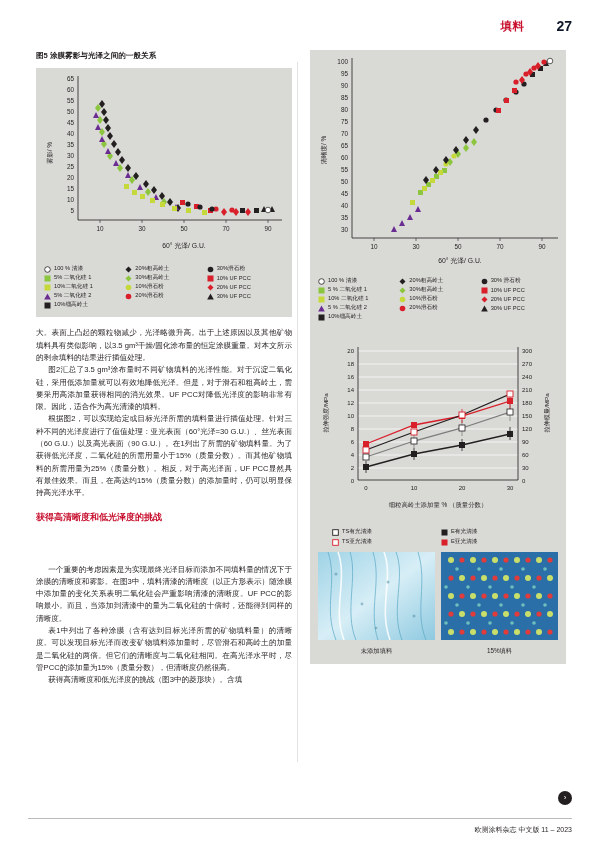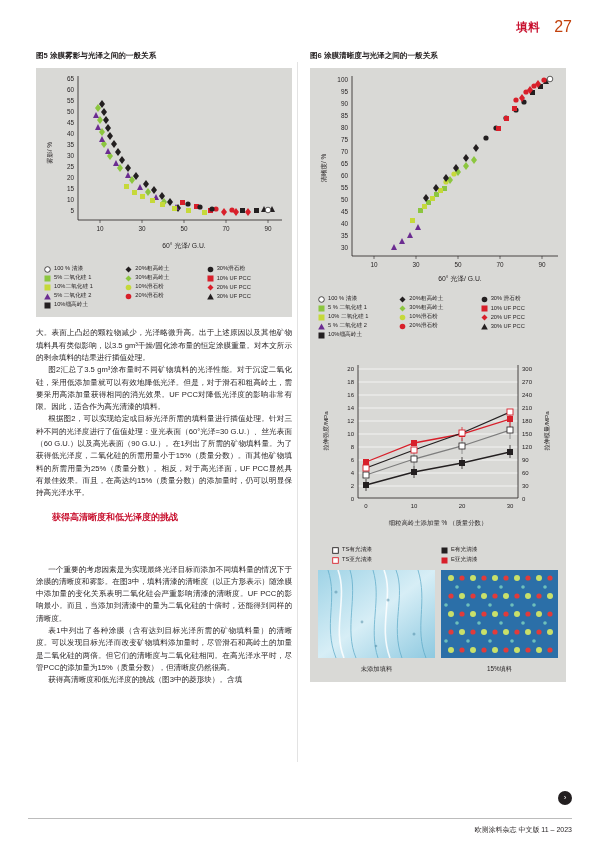--- a/index.html
+++ b/index.html
@@ -7,23 +7,23 @@
     width:600px;height:849px;
     background:#ffffff;
     font-family:"Liberation Sans", sans-serif;
     color:#231f20;
     position:relative;
     overflow:hidden;
   }
   .page{position:relative;width:600px;height:849px;}
 
   
-  .hdr{position:absolute;top:18px;right:28px;display:flex;align-items:center;gap:14px;}
+  .hdr{position:absolute;top:18px;right:28px;display:flex;align-items:center;gap:32px;}
   .hdr-title{color:#c8102e;font-size:11.5px;font-weight:bold;letter-spacing:.5px;}
-  .hdr-page{color:#c2410c;font-size:16px;font-weight:normal;}
+  .hdr-page{color:#0f172a;font-size:14px;font-weight:bold;}
 
   
   .col{position:absolute;top:50px;width:256px;}
   .col-left{left:36px;}
   .col-right{left:310px;}
 
   .figtitle{
     font-size:7.6px;font-weight:bold;color:#231f20;line-height:1.5;
     margin-bottom:7px;
   }
@@ -34,21 +34,21 @@
   .tick-label{font-size:6.4px;fill:#231f20;}
 
   
   .legend-grid{display:grid;grid-template-columns: 1fr 1fr 1fr;gap:1px 4px;}
   .lg-item{display:flex;align-items:center;gap:3px;font-size:5.7px;color:#231f20;white-space:nowrap;}
   .lg-sym{width:7px;height:7px;flex:0 0 7px;position:relative;}
 
   
   .bodytext{font-size:7.6px;line-height:1.62;text-align:justify;color:#231f20;margin-top:40px;}
   .bodytext p{margin:0 0 0 0;text-indent:1.6em;}
-  .sub-h{color:#c8102e;font-size:9px;font-weight:bold;margin:11px 0 6px 16px;}
+  .sub-h{color:#c8102e;font-size:9px;font-weight:bold;margin:11px 0 6px 0;}
 
   
   .fig7box{background:#d9d9d6;padding:8px 8px 8px 8px;}
   .photo-cap{font-size:6.3px;text-align:center;color:#231f20;margin-top:3px;}
 
   
   .footer{position:absolute;left:0;bottom:0;width:600px;height:34px;}
   .footer-line{position:absolute;left:28px;bottom:30px;width:544px;height:1px;background:#bcbcbc;}
   .footer-txt{position:absolute;right:28px;bottom:14px;font-size:7px;color:#231f20;}
   .footer-arrow{position:absolute;right:28px;bottom:44px;width:14px;height:14px;border-radius:50%;background:#231f20;color:#fff;font-size:8px;line-height:14px;text-align:center;}
@@ -290,21 +290,20 @@
 
     <div class="bodytext">
       <p>一个重要的考虑因素是为实现最终光泽目标而添加不同填料量的情况下于涂膜的清晰度和雾影。在图3中，填料清漆的清晰度（以正方形表示）随涂膜中添加量的变化关系表明二氧化硅会严重影响清漆的清晰度。UF PCC的影响最小。而且，当添加到清漆中的量为二氧化硅的十倍时，还能得到同样的清晰度。</p>
       <p>表1中列出了各种涂膜（含有达到目标光泽所需的矿物填料量）的清晰度。可以发现目标光泽而改变矿物填料添加量时，尽管滑石和高岭土的加量是二氧化硅的两倍。但它们的清晰度与二氧化硅相同。在高光泽水平时，尽管PCC的添加量为15%（质量分数），但清晰度仍然很高。</p>
       <p>获得高清晰度和低光泽度的挑战（图3中的菱形块）。含填</p>
     </div>
   </div>
 
   <div class="col col-right">
 
-    <div class="figtitle">图6 涂膜清晰度与光泽之间的一般关系</div>
 
     <div class="chartbox" style="height:220px;">
       <svg width="256" height="220" viewBox="0 0 256 220">
         <rect x="0" y="0" width="256" height="220" fill="#d9d9d6"></rect>
         <g class="tick-label" font-size="6.2" fill="#231f20" text-anchor="end" font-family="Liberation Sans, sans-serif">
           <text x="38" y="14">100</text>
             <text x="38" y="26">95</text>
             <text x="38" y="38">90</text>
           <text x="38" y="50">85</text>
             <text x="38" y="62">80</text>

